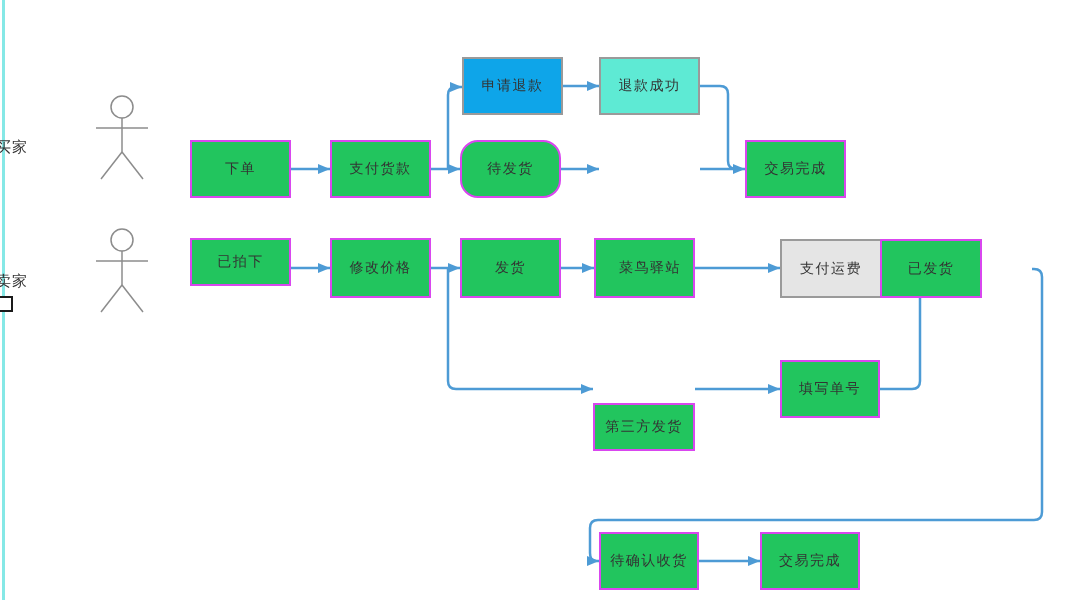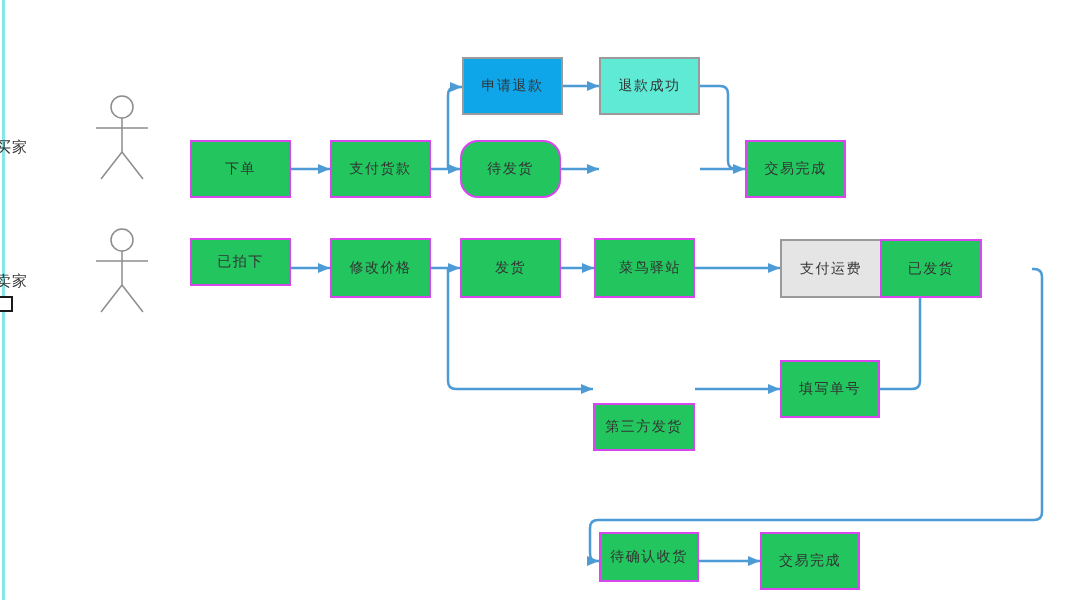--- a/index.html
+++ b/index.html
@@ -97,21 +97,21 @@
       </div>
       <div class="node normal" style="left: 880px; top: 239px; width: 102px; height: 59px;">
         <span>已发货</span>
       </div>
       <div class="node normal" style="left: 593px; top: 360px; width: 102px; height: 48px; margin-top: 43px;">
         <span>第三方发货</span>
       </div>
       <div class="node normal" style="left: 780px; top: 360px; width: 100px; height: 58px;">
         <span>填写单号</span>
       </div>
-      <div class="node normal" style="left: 599px; top: 532px; width: 100px; height: 50px;">
+      <div class="node normal" style="left: 599px; top: 532px; width: 100px; height: 58px;">
         <span>待确认收货</span>
       </div>
       <div class="node normal" style="left: 760px; top: 532px; width: 100px; height: 58px;">
         <span>交易完成</span>
       </div>
       <div class="actor-label" style="left: -4px; top: 138px;">买家</div>
       <div class="actor-label" style="left: -4px; top: 272px;">卖家</div>
       <div class="lane-marker" style="left: -5px; top: 296px; width: 18px; height: 16px;"></div>
     </div>
 </div>

